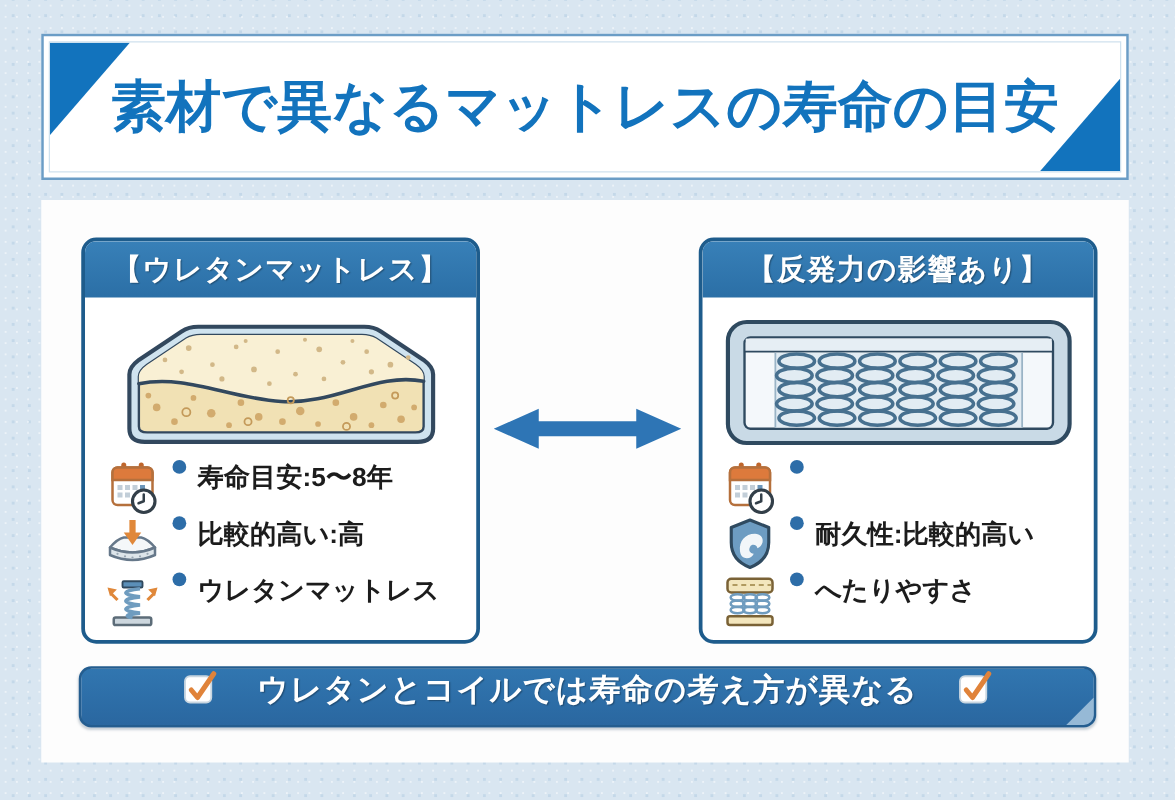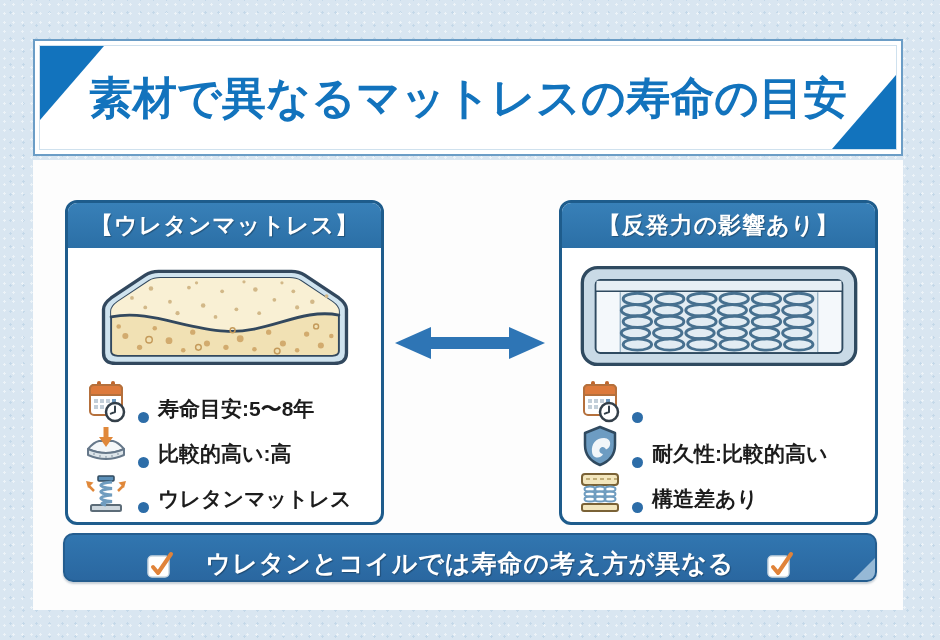--- a/index.html
+++ b/index.html
@@ -12,72 +12,72 @@
     background-image:
       radial-gradient(rgba(255,255,255,.5) 1.1px, transparent 1.1px),
       radial-gradient(rgba(171,200,223,.45) 1.1px, transparent 1.1px);
     background-size:9px 9px, 13px 13px;
     background-position:0 0, 4px 6px;
   }
 
   
   .title-banner {
     position:absolute; left:33px; top:27px; width:870px; height:117px;
-    background:#fff; border:2px solid #6b9dc6;margin-top:12px;
+    background:#fff; border:2px solid #6b9dc6;
   }
   .title-banner-inner {
     position:absolute; inset:4px; background:#fff; border:1px solid #cfe1ee;
     display:flex; align-items:center; justify-content:center;
   }
   .tri { position:absolute; background:#1273bd; }
   .tri-tl { left:0; top:0; width:64px; height:74px; clip-path:polygon(0 0,100% 0,0 100%); }
   .tri-br { right:0; bottom:0; width:64px; height:74px; clip-path:polygon(100% 0,100% 100%,0 100%); }
   .page-title {
     color:#1273bd; font-size:44px; font-weight:900; letter-spacing:0px;
     white-space:nowrap; line-height:1;
   }
 
   
   .board { position:absolute; left:33px; top:160px; width:870px; height:450px; background:#fdfdfd; }
 
   
   .panel {
-    position:absolute; top:40px; width:319px; height:325px;
+    position:absolute; top:30px; width:319px; height:325px;
     border:3px solid #1e5c8c; border-radius:12px; overflow:hidden; background:#fff;
   }
   .panel-left  { left:32px; }
   .panel-right { left:526px; }
   .panel-header {
     height:45px; background:linear-gradient(#3880b8,#2b6fa6);
     display:flex; align-items:center; justify-content:center;
     color:#fff; font-size:23px; font-weight:800; letter-spacing:1px;
     text-shadow:1px 1px 1px rgba(0,0,0,.3); white-space:nowrap;
   }
   .panel-body { padding:10px 0 0 0; }
   .illus { display:block; margin:2px auto 4px auto; width:292px; height:112px; }
 
   .items { padding:2px 6px 0 16px; }
-  .item { display:flex; align-items:flex-end; height:45px; }
+  .item { display:flex; align-items:flex-start; height:45px; }
   .item .icon { width:44px; height:44px; flex:0 0 44px; }
   .item .icon svg { width:44px; height:44px; display:block; }
   .bullet {
     width:11px; height:11px; border-radius:50%; background:#2d6da8;
     margin:0 9px 0 10px; flex:0 0 11px;
   }
   .item-text { font-size:21px; font-weight:800; color:#1c1c1c; white-space:nowrap; }
 
   
   .arrow-wrap { position:absolute; left:360px; top:165px; width:154px; height:36px; }
 
   
   .footer-banner {
     position:absolute; left:30px; top:373px; width:814px; height:49px;
     background:linear-gradient(#3176b0,#2a67a0);
     border:2px solid #245d8f; border-radius:10px; overflow:hidden;
-    display:flex; align-items:flex-end; justify-content:center; gap:31px;
+    display:flex; align-items:flex-start; justify-content:center; gap:31px;
     box-shadow:0 2px 2px rgba(40,70,100,.25);
   }
   .footer-text {
     color:#fff; font-size:25px; font-weight:800; letter-spacing:1px;
     text-shadow:1px 1px 1px rgba(0,0,0,.3); white-space:nowrap;
   }
   .checkbox { width:30px; height:30px; }
   .checkbox svg { width:30px; height:30px; display:block; }
   .curl {
     position:absolute; right:-2px; bottom:-2px; width:26px; height:26px;
@@ -296,21 +296,21 @@
                   <ellipse cx="22" cy="20" rx="5.5" ry="2.6"></ellipse>
                     <ellipse cx="22" cy="25" rx="5.5" ry="2.6"></ellipse>
                     <ellipse cx="22" cy="30" rx="5.5" ry="2.6"></ellipse>
                   <ellipse cx="32" cy="20" rx="5.5" ry="2.6"></ellipse>
                     <ellipse cx="32" cy="25" rx="5.5" ry="2.6"></ellipse>
                     <ellipse cx="32" cy="30" rx="5.5" ry="2.6"></ellipse>
                 </g>
               </svg>
             </span>
             <span class="bullet"></span>
-            <span class="item-text">構造差あり</span>
+            <span class="item-text">へたりやすさ</span>
           </div>
         </div>
       </div>
     </div>
 
     <div class="arrow-wrap">
       <svg viewBox="0 0 154 36" width="154" height="36">
         <polygon points="2,18 38,2 38,12 116,12 116,2 152,18 116,34 116,24 38,24 38,34" fill="#2e75b5"></polygon>
       </svg>
     </div>

